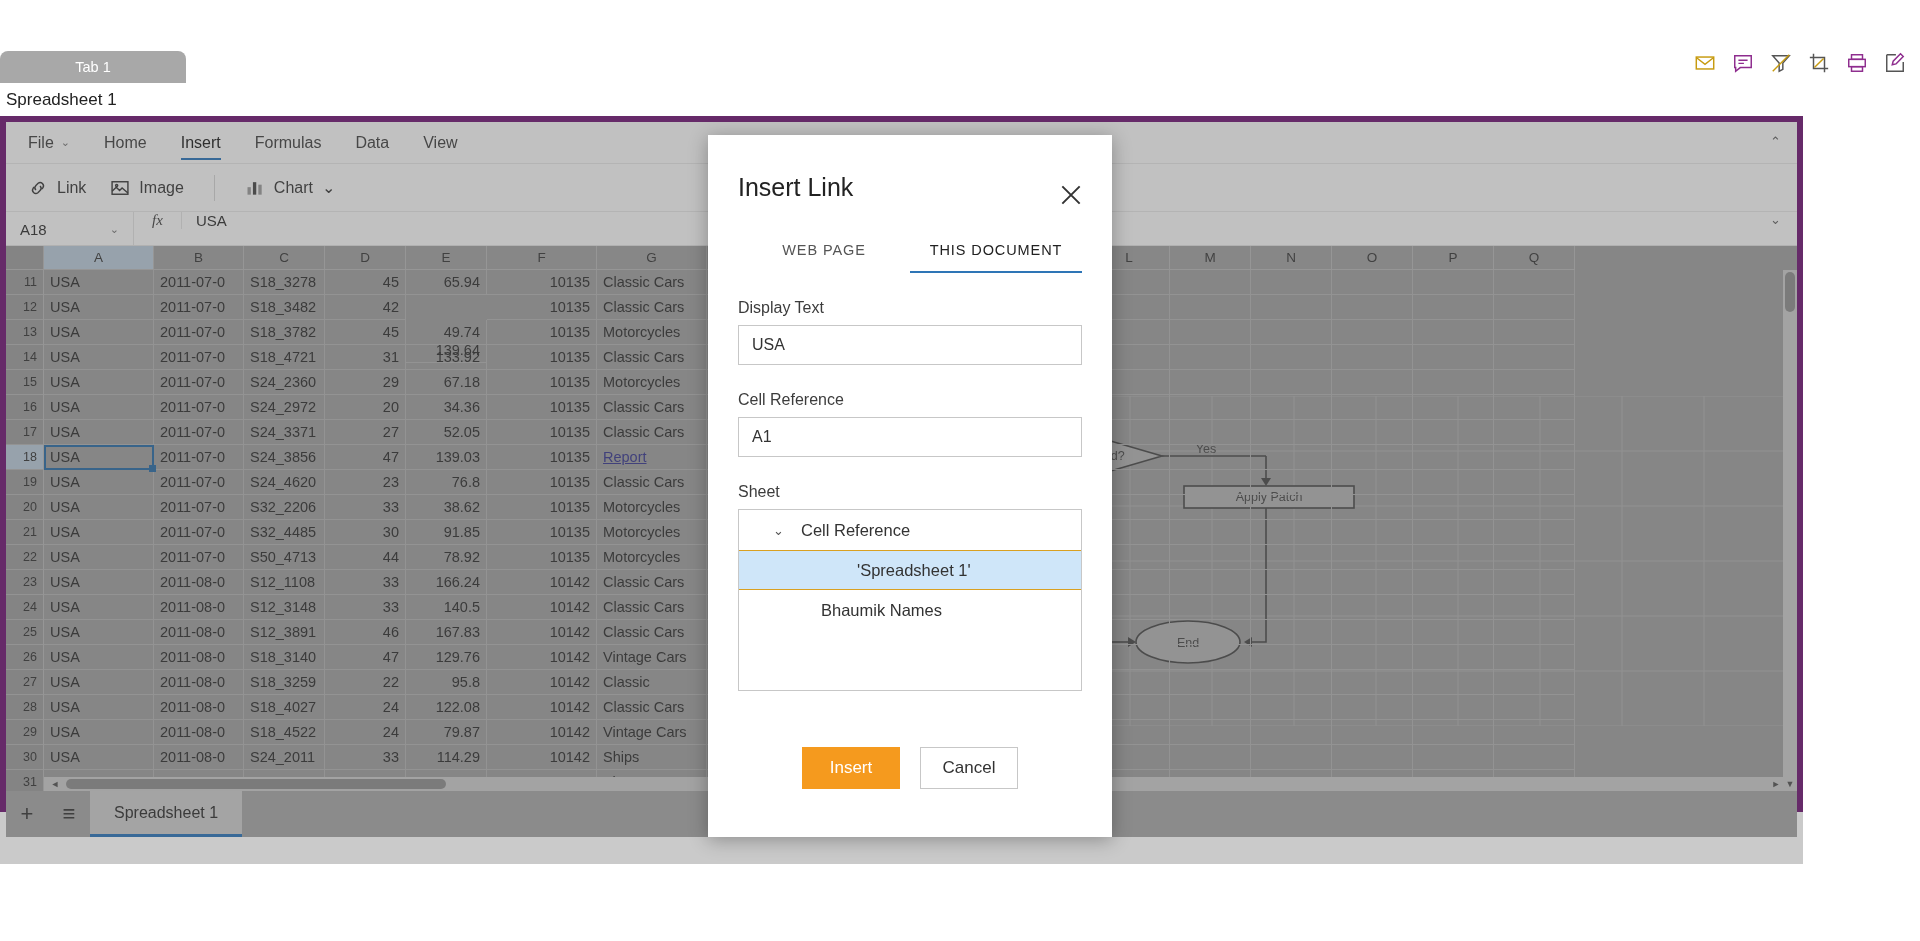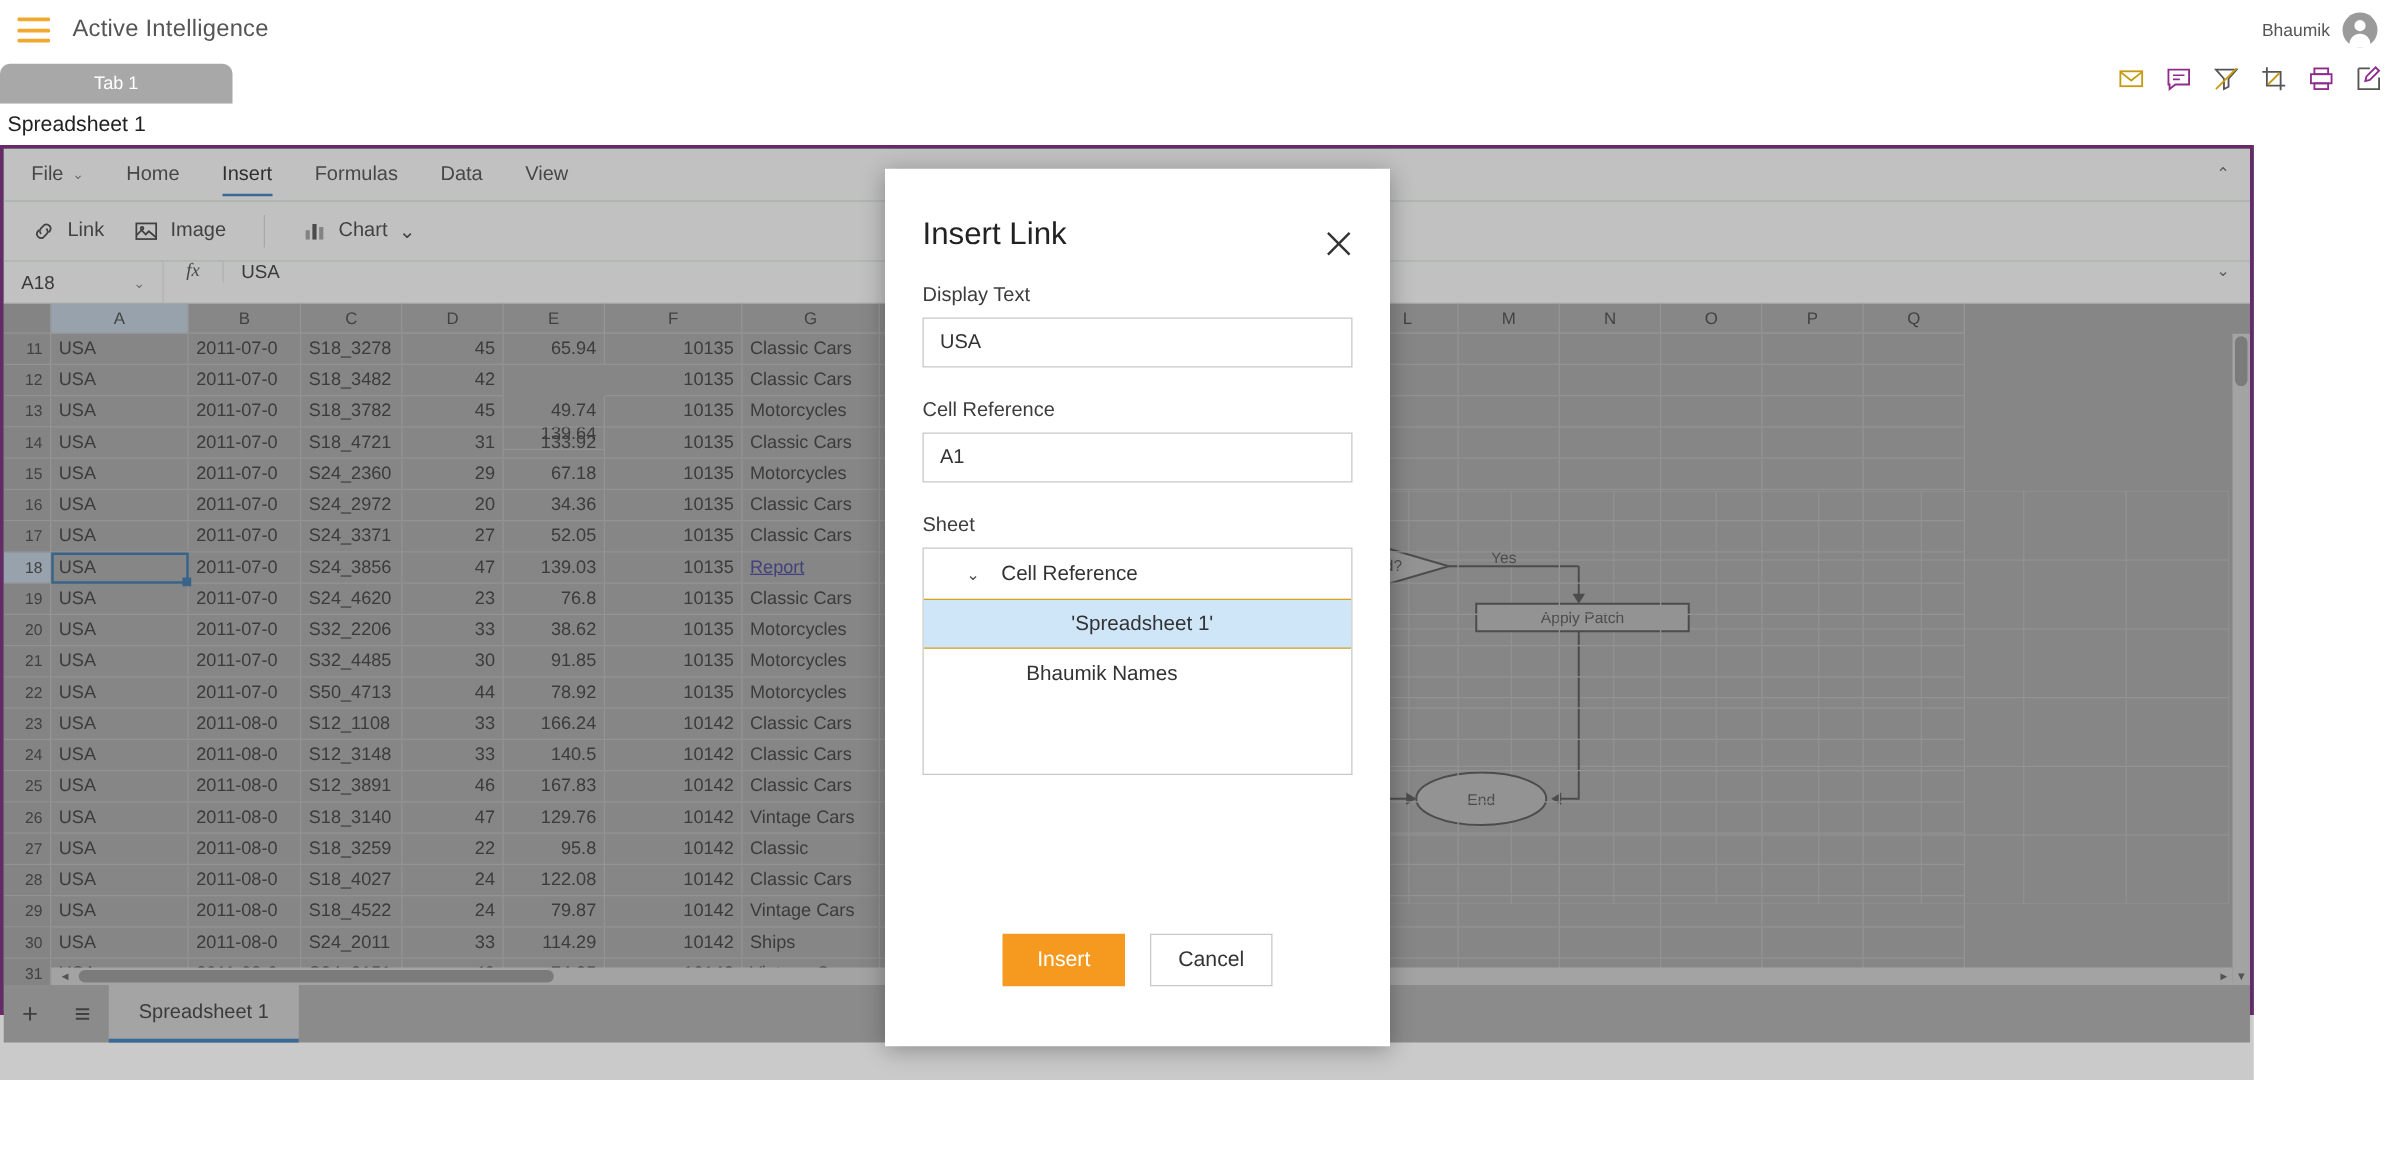--- a/index.html
+++ b/index.html
@@ -46,21 +46,21 @@
   
   .sheet-title-bar {
     position: absolute; left: 0; top: 83px; width: 1920px; height: 33px;
     background: #ffffff; display: flex; align-items: center;
   }
   .sheet-title { margin-left: 6px; font-size: 17px; color: #222; }
 
   
   .ss-shell {
     position: absolute; left: 0; top: 116px; width: 1803px; height: 696px;
-    background: #22c55e; border: 3px solid #701a75;
+    background: #be185d; border: 6px solid #701a75;
   }
   .ribbon-tabs {
     position: relative; height: 42px; background: #f3f3f3;
     border-bottom: 1px solid #e0e0e0; display: flex; align-items: center;
     padding-left: 22px; gap: 34px;
   }
   .rt { font-size: 16px; color: #444; cursor: pointer; position: relative;
     height: 42px; display: flex; align-items: center; }
   .rt.active { color: #222; }
   .rt.active::after { content:""; position:absolute; left:0; right:0; bottom:4px;
@@ -173,32 +173,20 @@
   .btn-secondary { background: #fff; color: #333; border: 1px solid #c7c7c7; }
 
   .overlay-dim { position:absolute; left:0; top:116px; width:1803px; height:748px;
     background: rgba(80,80,80,0.30); z-index: 40; pointer-events: none; }
 </style>
 </head>
 <body>
 
 <div id="app">
 
-  <div class="appbar">
-    <div class="hamburger">
-        <i></i>
-        <i></i>
-        <i></i>
-      </div>
-    <div class="app-title">Active Intelligence</div>
-    <div class="appbar-right">
-      <div class="user-name">Bhaumik</div>
-      <div class="avatar"></div>
-    </div>
-  </div>
 
   <div class="tabstrip">
     <div class="tab-chip">Tab 1</div>
     <div class="iconbar">
       <svg class="tbico" viewBox="0 0 24 24" fill="none" stroke="#C79B10" stroke-width="1.6">
           <rect x="2.5" y="5.5" width="19" height="13"></rect>
           <path d="M2.5 6l9.5 7.5L21.5 6"></path>
         </svg>
       <svg class="tbico" viewBox="0 0 24 24" fill="none" stroke="#8E2C8E" stroke-width="1.6">
           <path d="M3 4h18v13H9l-5 4v-4H3z"></path>
@@ -790,20 +778,24 @@
   </div>
 
   <div class="overlay-dim"></div>
 
   <div class="modal">
     <div class="modal-title">Insert Link</div>
     <svg class="modal-close" viewBox="0 0 24 24" stroke="#333" stroke-width="1.8">
         <path d="M4 4L20 20M20 4L4 20"></path>
       </svg>
 
+    <div class="modal-tabs">
+      <div class="mtab">WEB PAGE</div>
+      <div class="mtab active">THIS DOCUMENT</div>
+    </div>
 
     <div class="field-label">Display Text</div>
     <div class="field-input">USA</div>
 
     <div class="field-label">Cell Reference</div>
     <div class="field-input">A1</div>
 
     <div class="field-label">Sheet</div>
     <div class="tree">
       <div class="tree-node root">

